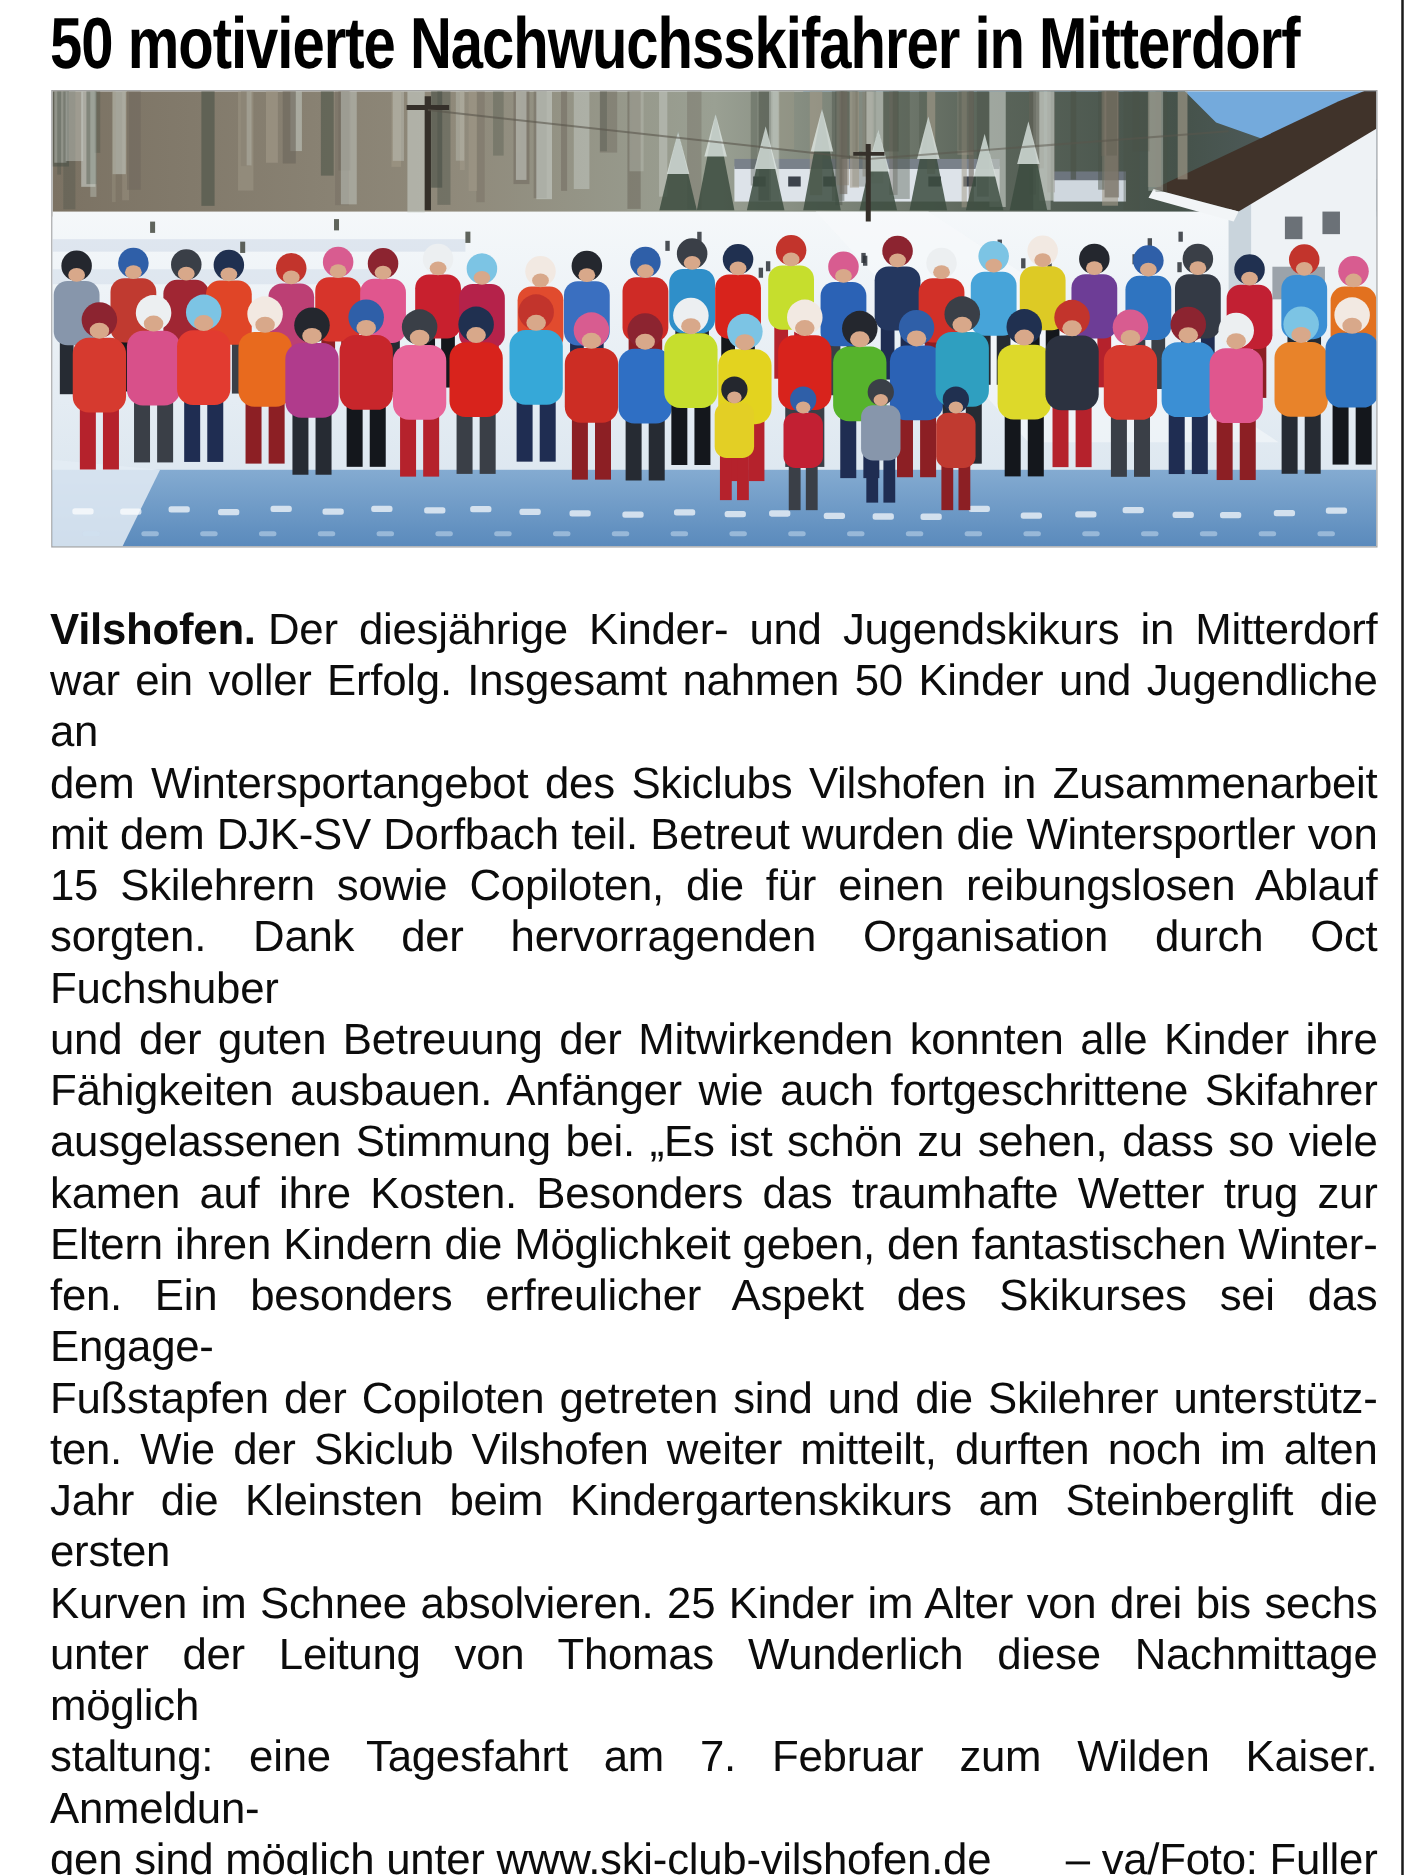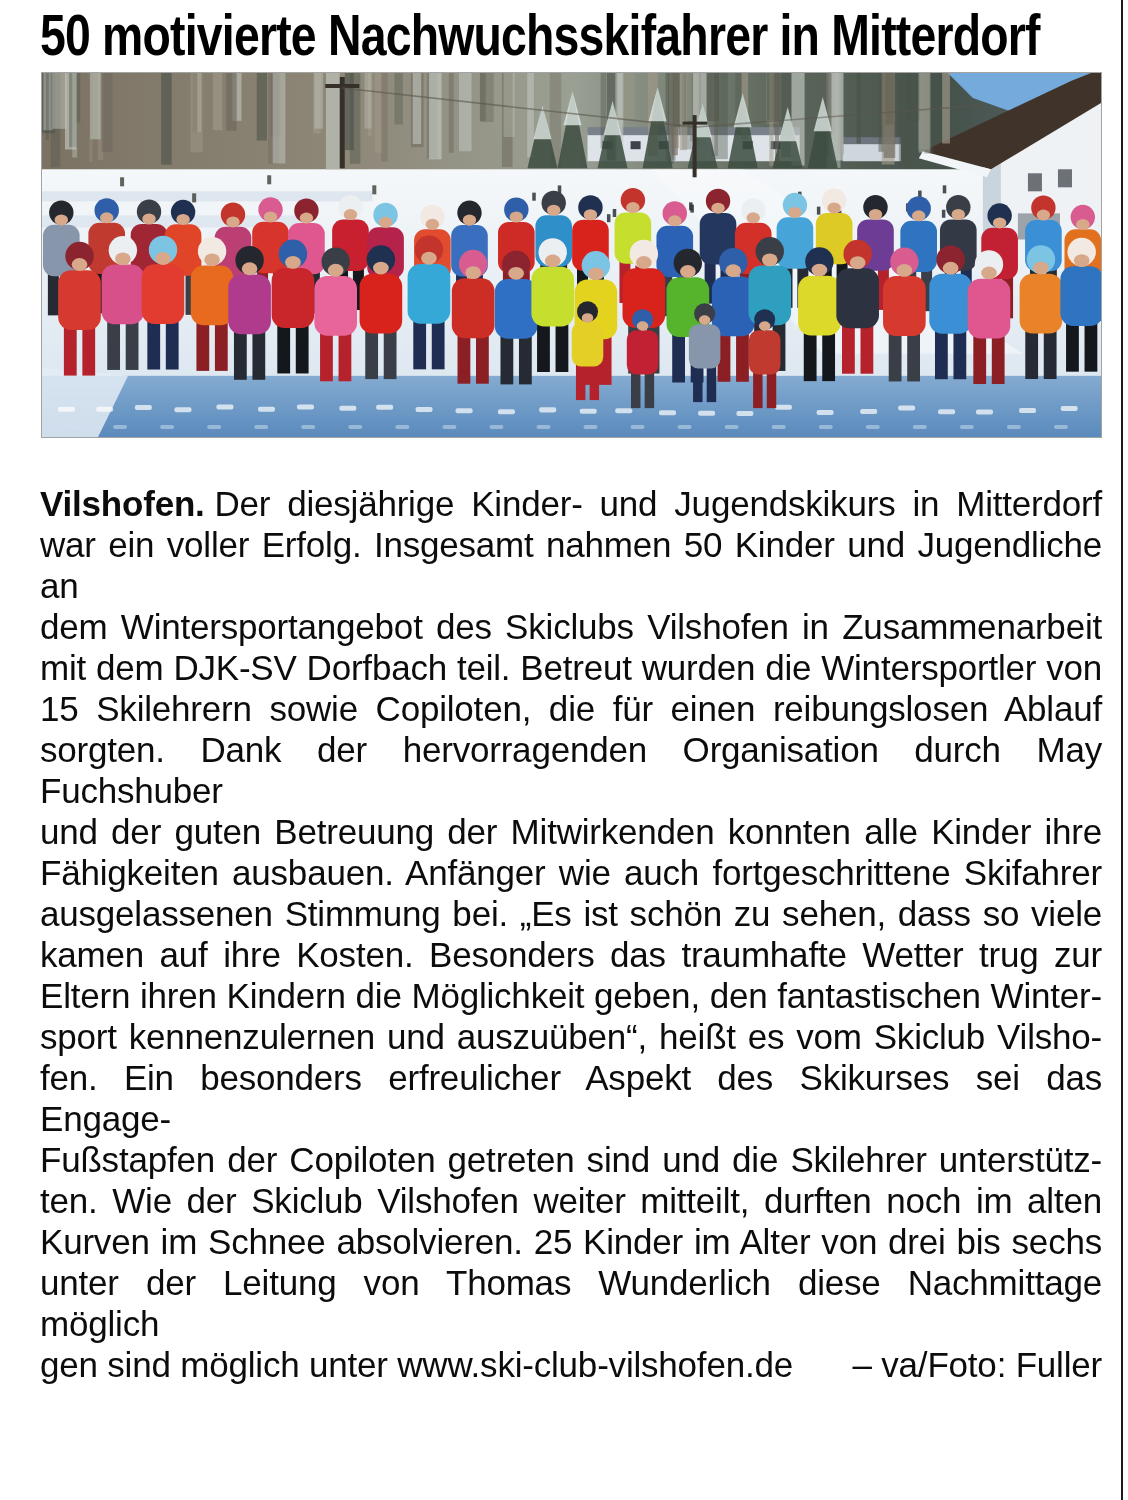--- a/index.html
+++ b/index.html
@@ -543,32 +543,33 @@
 
   <div class="body-text">
     <div class="line">
       <span class="lead">Vilshofen.</span><span>Der diesjährige Kinder- und Jugendskikurs in Mitterdorf</span>
     </div>
     <div>
         <div class="line">war ein voller Erfolg. Insgesamt nahmen 50 Kinder und Jugendliche an</div>
         <div class="line">dem Wintersportangebot des Skiclubs Vilshofen in Zusammenarbeit</div>
         <div class="line">mit dem DJK-SV Dorfbach teil. Betreut wurden die Wintersportler von</div>
         <div class="line">15 Skilehrern sowie Copiloten, die für einen reibungslosen Ablauf</div>
-        <div class="line">sorgten. Dank der hervorragenden Organisation durch May Fuchshuber</div>
+        <div class="line">sorgten. Dank der hervorragenden Organisation durch Oct Fuchshuber</div>
         <div class="line">und der guten Betreuung der Mitwirkenden konnten alle Kinder ihre</div>
         <div class="line">Fähigkeiten ausbauen. Anfänger wie auch fortgeschrittene Skifahrer</div>
         <div class="line">ausgelassenen Stimmung bei. „Es ist schön zu sehen, dass so viele</div>
         <div class="line">kamen auf ihre Kosten. Besonders das traumhafte Wetter trug zur</div>
         <div class="line">Eltern ihren Kindern die Möglichkeit geben, den fantastischen Winter-</div>
-        <div class="line">sport kennenzulernen und auszuüben“, heißt es vom Skiclub Vilsho-</div>
         <div class="line">fen. Ein besonders erfreulicher Aspekt des Skikurses sei das Engage-</div>
         <div class="line">Fußstapfen der Copiloten getreten sind und die Skilehrer unterstütz-</div>
         <div class="line">ten. Wie der Skiclub Vilshofen weiter mitteilt, durften noch im alten</div>
+        <div class="line">Jahr die Kleinsten beim Kindergartenskikurs am Steinberglift die ersten</div>
         <div class="line">Kurven im Schnee absolvieren. 25 Kinder im Alter von drei bis sechs</div>
         <div class="line">unter der Leitung von Thomas Wunderlich diese Nachmittage möglich</div>
+        <div class="line">staltung: eine Tagesfahrt am 7. Februar zum Wilden Kaiser. Anmeldun-</div>
       </div>
     <div class="last-line">
       <span>gen sind möglich unter www.ski-club-vilshofen.de</span>
       <span>– va/Foto: Fuller</span>
     </div>
   </div>
 
   <div class="col-rule"></div>
 </div>
 

